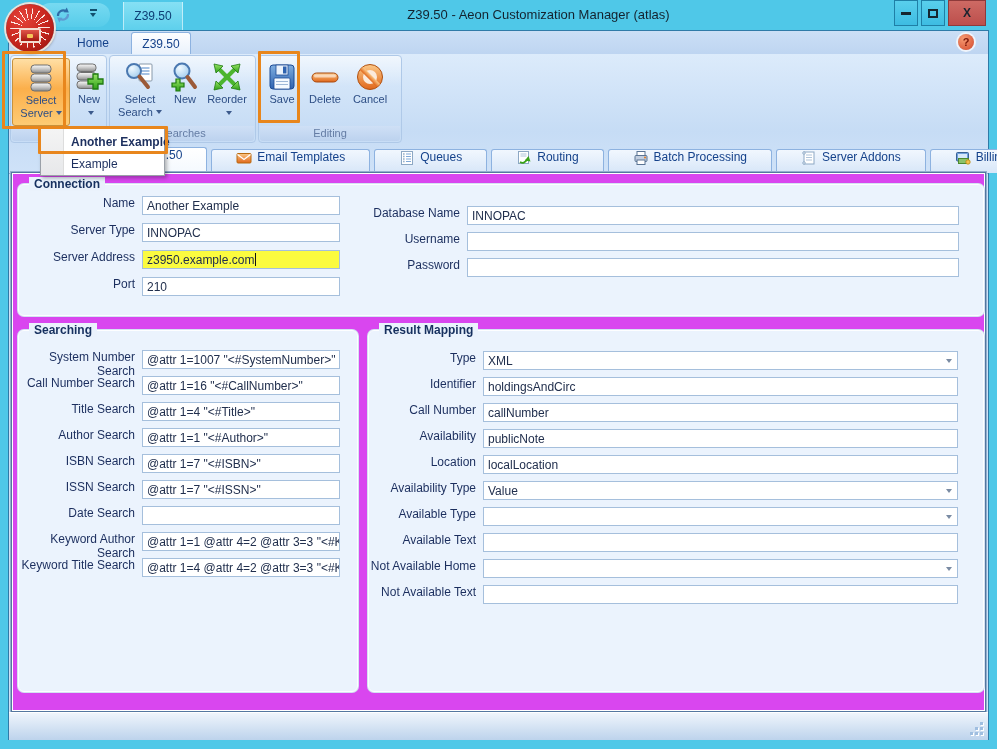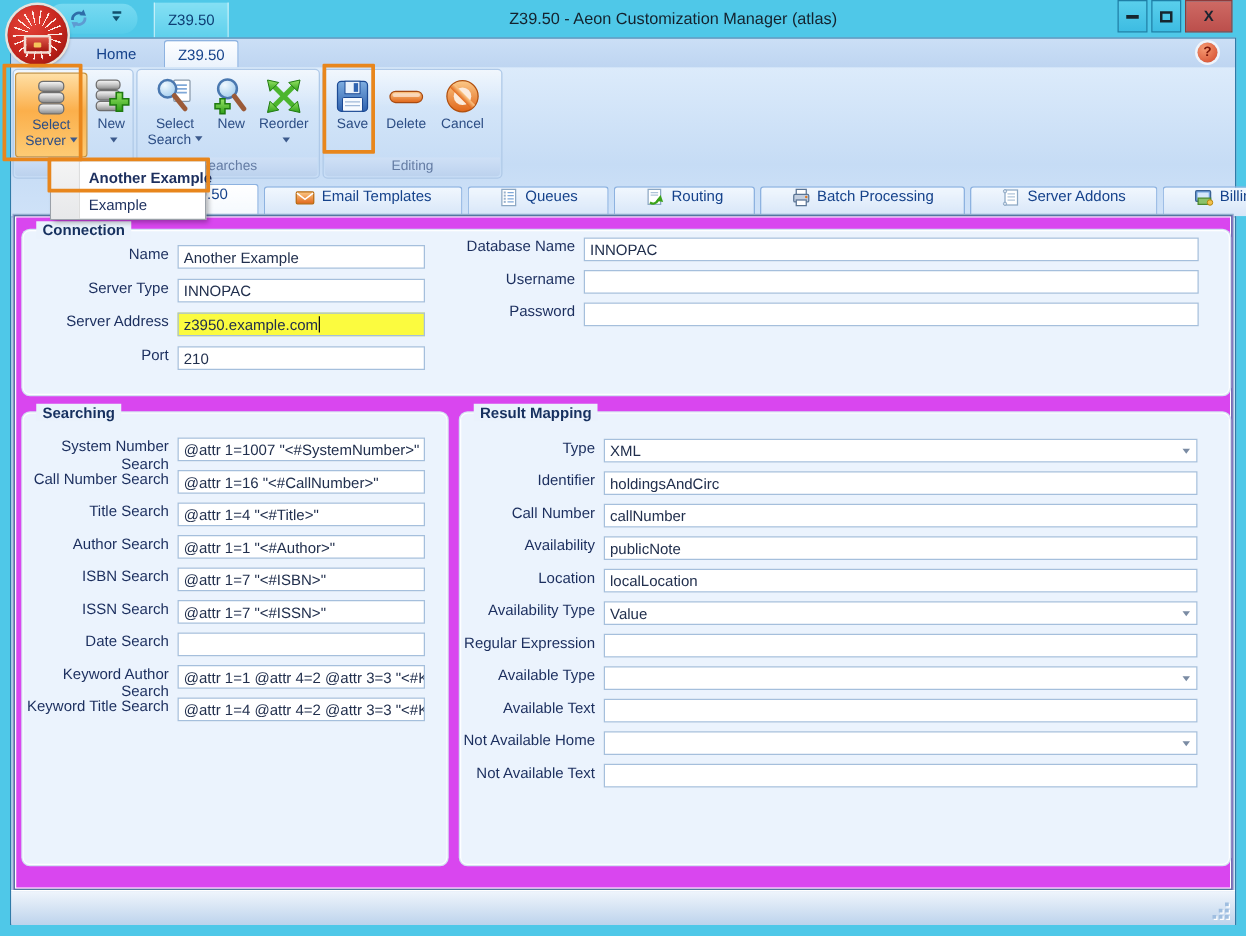--- a/index.html
+++ b/index.html
@@ -49,21 +49,21 @@
   .gbox{position:absolute;background:#EBF3FD;border:1px solid #FDFEFF;border-radius:6px;box-shadow:0 0 0 1px #D4E2F3}
   .gtitle{position:absolute;top:-8px;left:10px;background:#EAF2FC;padding:0 5px;font-weight:bold;color:#16305F}
   .rows{position:absolute;display:grid}
   .frow{display:flex;align-items:flex-start}
   .flabel{flex:none;text-align:right;padding-right:7px;color:#1B2E5E;width:var(--lw)}
   .fld{flex:none;width:var(--fw);height:19px;border:1px solid #A5BFDC;background:#FFF;display:flex;align-items:center;padding:0 4px;color:#212F4D;overflow:hidden;white-space:nowrap;position:relative}
   .fld.hl{background:#FBFB3F}
   .tcaret{width:1px;height:13px;background:#101010;margin-left:1px;flex:none}
   .carrow{position:absolute;right:5px;top:7px;width:0;height:0;border-left:3.5px solid transparent;border-right:3.5px solid transparent;border-top:4px solid #7A8BA3}
   #conn-left{left:8px;top:23px;grid-auto-rows:27px;--lw:122px;--fw:198px}
-  #conn-right{left:358px;top:17px;grid-auto-rows:26px;--lw:97px;--fw:492px}
+  #conn-right{left:358px;top:33px;grid-auto-rows:26px;--lw:97px;--fw:492px}
   #searching-rows{left:8px;top:177px;grid-auto-rows:26px;--lw:122px;--fw:198px}
   #rm-rows{left:358px;top:178px;grid-auto-rows:26px;--lw:113px;--fw:475px}
   
   .statusbar{position:absolute;left:0;top:681px;width:100%;height:28px;border-top:1px solid #FFF;background:linear-gradient(#EFF5FC,#BDD3EC)}
   .grip{position:absolute;right:4px;bottom:4px;width:14px;height:14px}
   .grip i{position:absolute;width:3px;height:3px;background:#9FBEE0;box-shadow:1px 1px 0 #FFF}
   
   .menu{position:absolute;left:40px;top:128px;width:125px;height:48px;background:#FFF;border:1px solid #9AA0A8;box-shadow:2px 2px 4px rgba(0,0,0,.3);z-index:100;padding-top:2px}
   .menu::before{content:"";position:absolute;left:0;top:0;bottom:0;width:22px;background:linear-gradient(#F4F4F4,#E7E8EA);border-right:1px solid #DDD}
   .mitem{position:relative;height:22px;line-height:22px;padding-left:30px;color:#1C2F5E;white-space:nowrap}
@@ -468,26 +468,20 @@
           </div>
         </div>
         <div class="frow">
           <div class="flabel">Availability Type</div>
           <div class="fld">
             <span>Value</span>
             <span class="carrow"></span>
           </div>
         </div>
         <div class="frow">
-          <div class="flabel">Regular Expression</div>
-          <div class="fld">
-            <span></span>
-          </div>
-        </div>
-        <div class="frow">
           <div class="flabel">Available Type</div>
           <div class="fld">
             <span></span>
             <span class="carrow"></span>
           </div>
         </div>
         <div class="frow">
           <div class="flabel">Available Text</div>
           <div class="fld">
             <span></span>

